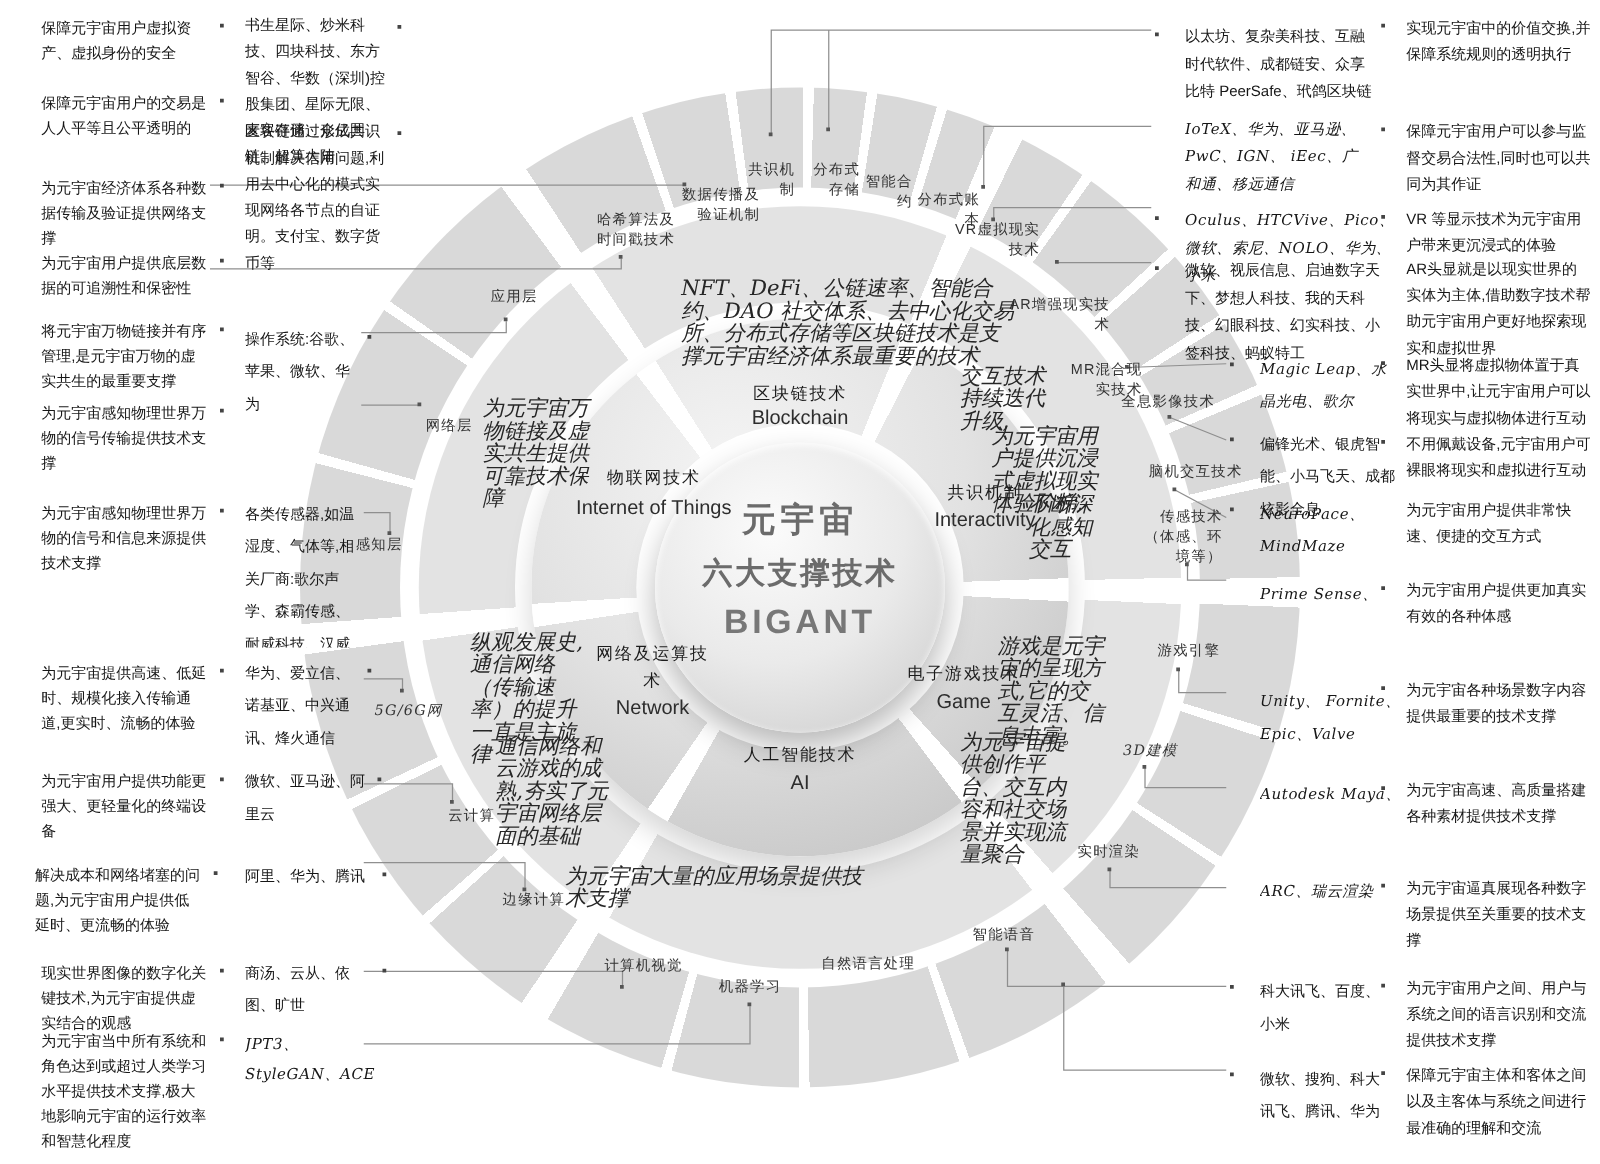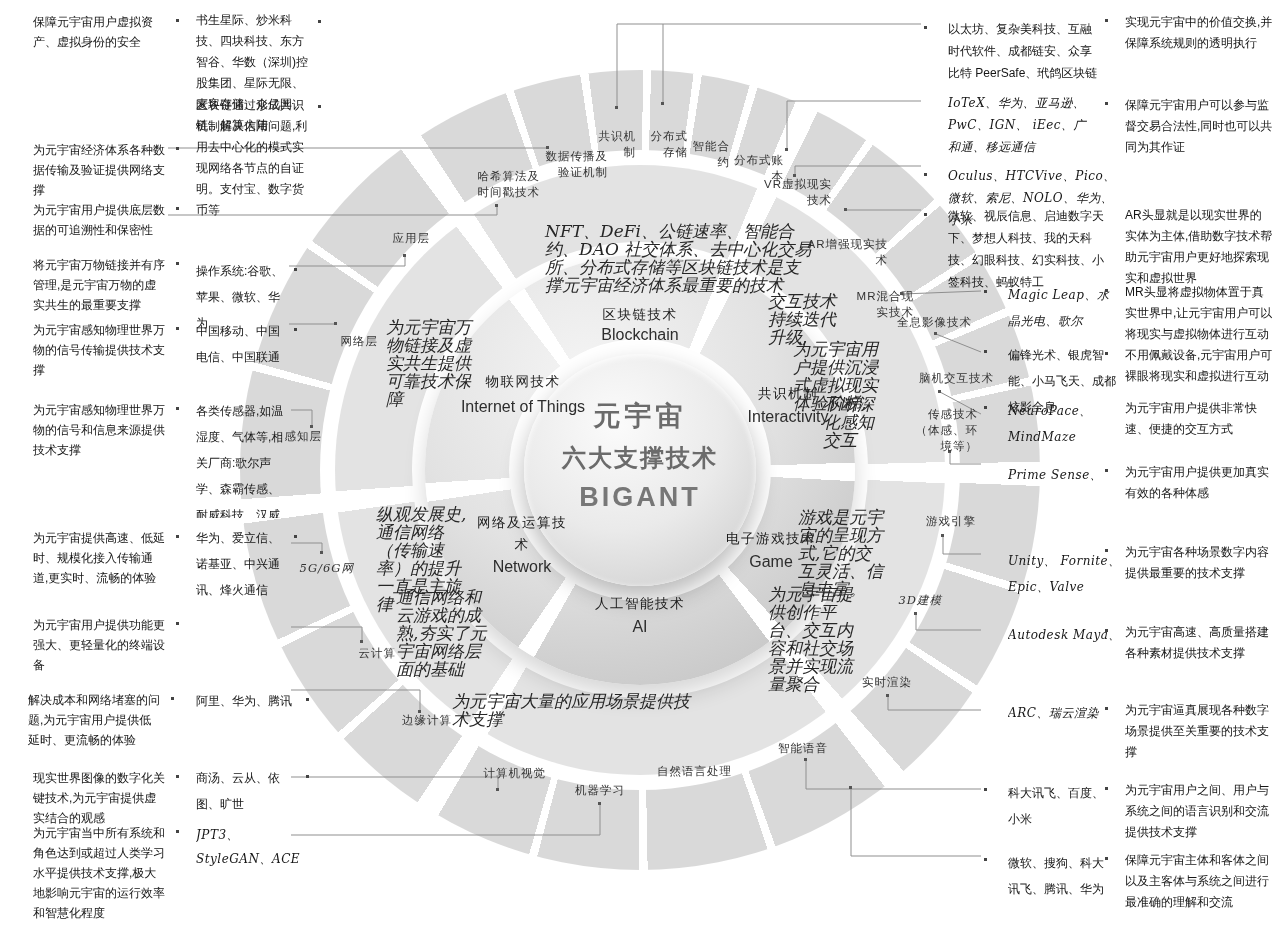--- a/index.html
+++ b/index.html
@@ -138,57 +138,59 @@
       <rect x="948" y="450" width="3" height="3"></rect>
         <rect x="941" y="534" width="3" height="3"></rect>
       <rect x="914" y="612" width="3" height="3"></rect>
         <rect x="886" y="694" width="3" height="3"></rect>
       <rect x="804" y="758" width="3" height="3"></rect>
         <rect x="849" y="786" width="3" height="3"></rect>
     </g>
   </svg>
 
   <div class="ld" style="left:33px;top:12px">保障元宇宙用户虚拟资产、虚拟身份的安全</div>
+  <div class="ld" style="left:33px;top:72px">保障元宇宙用户的交易是人人平等且公平透明的</div>
   <div class="ld" style="left:33px;top:140px">为元宇宙经济体系各种数据传输及验证提供网络支撑</div>
   <div class="ld" style="left:33px;top:200px">为元宇宙用户提供底层数据的可追溯性和保密性</div>
   <div class="ld" style="left:33px;top:255px">将元宇宙万物链接并有序管理,是元宇宙万物的虚实共生的最重要支撑</div>
   <div class="ld" style="left:33px;top:400px">为元宇宙感知物理世界万物的信号和信息来源提供技术支撑</div>
   <div class="ld" style="left:33px;top:320px">为元宇宙感知物理世界万物的信号传输提供技术支撑</div>
   <div class="ld" style="left:33px;top:528px">为元宇宙提供高速、低延时、规模化接入传输通道,更实时、流畅的体验</div>
   <div class="ld" style="left:33px;top:615px">为元宇宙用户提供功能更强大、更轻量化的终端设备</div>
   <div class="ld" style="left:28px;top:690px">解决成本和网络堵塞的问题,为元宇宙用户提供低延时、更流畅的体验</div>
   <div class="ld" style="left:33px;top:768px">现实世界图像的数字化关键技术,为元宇宙提供虚实结合的观感</div>
   <div class="ld" style="left:33px;top:823px">为元宇宙当中所有系统和角色达到或超过人类学习水平提供技术支撑,极大地影响元宇宙的运行效率和智慧化程度</div>
 
   <div class="lc w116" style="left:196px;top:10px">书生星际、炒米科技、四块科技、东方智谷、华数（深圳)控股集团、星际无限、麦客存储、众亿国链、超算大陆</div>
   <div class="lc w116" style="left:196px;top:95px">区块链通过形成共识机制解决信用问题,利用去中心化的模式实现网络各节点的自证明。支付宝、数字货币等</div>
   <div class="lc" style="left:196px;top:258px">操作系统:谷歌、苹果、微软、华为</div>
-  <div class="lc" style="left:196px;top:318px">中国移动、中国电信、中国联通</div>
   <div class="lc clip" style="left:196px;top:398px;max-height:120px">各类传感器,如温湿度、气体等,相关厂商:歌尔声学、森霸传感、耐威科技、汉威科技</div>
   <div class="lc" style="left:196px;top:525px">华为、爱立信、诺基亚、中兴通讯、烽火通信</div>
+  <div class="lc" style="left:196px;top:612px;width:100px">微软、亚马逊、阿里云</div>
   <div class="lc" style="left:196px;top:688px;width:104px">阿里、华为、腾讯</div>
   <div class="lc" style="left:196px;top:765px;width:104px">商汤、云从、依图、旷世</div>
   <div class="lc hand clip" style="left:196px;top:823px;width:112px;max-height:46px;line-height:24px">JPT3、StyleGAN、ACE</div>
 
   <div class="rc" style="left:948px;top:18px">以太坊、复杂美科技、互融时代软件、成都链安、众享比特 PeerSafe、玳鸽区块链</div>
   <div class="rc hand clip" style="left:948px;top:92px;max-height:62px">IoTeX、华为、亚马逊、PwC、IGN、 iEec、广和通、移远通信</div>
   <div class="rc hand" style="left:948px;top:165px;width:168px">Oculus、HTCVive、Pico、微软、索尼、NOLO、华为、小米</div>
   <div class="rc" style="left:948px;top:205px;width:158px">微软、视辰信息、启迪数字天下、梦想人科技、我的天科技、幻眼科技、幻实科技、小签科技、蚂蚁特工</div>
   <div class="rc sp hand" style="left:1008px;top:282px;width:112px">Magic Leap、水晶光电、歌尔</div>
   <div class="rc sp" style="left:1008px;top:342px;width:118px">偏锋光术、银虎智能、小马飞天、成都炫影全息</div>
   <div class="rc sp hand" style="left:1008px;top:398px;width:118px">NeuroPace、 MindMaze</div>
   <div class="rc sp hand clip" style="left:1008px;top:462px;width:100px;max-height:44px">Prime Sense、</div>
   <div class="rc sp hand clip" style="left:1008px;top:548px;width:118px;max-height:58px">Unity、 Fornite、 Epic、Valve</div>
   <div class="rc sp hand clip" style="left:1008px;top:622px;width:118px;max-height:42px">Autodesk Maya、</div>
   <div class="rc hand nowrap" style="left:1008px;top:702px;width:106px">ARC、瑞云渲染</div>
   <div class="rc sp" style="left:1008px;top:780px;width:100px">科大讯飞、百度、小米</div>
   <div class="rc sp" style="left:1008px;top:850px;width:106px">微软、搜狗、科大讯飞、腾讯、华为</div>
 
   <div class="rd" style="left:1125px;top:12px">实现元宇宙中的价值交换,并保障系统规则的透明执行</div>
   <div class="rd" style="left:1125px;top:95px">保障元宇宙用户可以参与监督交易合法性,同时也可以共同为其作证</div>
+  <div class="rd" style="left:1125px;top:165px">VR 等显示技术为元宇宙用户带来更沉浸式的体验</div>
   <div class="rd clip" style="left:1125px;top:205px;max-height:82px">AR头显就是以现实世界的实体为主体,借助数字技术帮助元宇宙用户更好地探索现实和虚拟世界</div>
   <div class="rd" style="left:1125px;top:282px">MR头显将虚拟物体置于真实世界中,让元宇宙用户可以将现实与虚拟物体进行互动</div>
   <div class="rd" style="left:1125px;top:345px">不用佩戴设备,元宇宙用户可裸眼将现实和虚拟进行互动</div>
   <div class="rd clip" style="left:1125px;top:398px;max-height:40px">为元宇宙用户提供非常快速、便捷的交互方式</div>
   <div class="rd" style="left:1125px;top:542px">为元宇宙各种场景数字内容提供最重要的技术支撑</div>
   <div class="rd" style="left:1125px;top:462px">为元宇宙用户提供更加真实有效的各种体感</div>
   <div class="rd" style="left:1125px;top:622px">为元宇宙高速、高质量搭建各种素材提供技术支撑</div>
   <div class="rd" style="left:1125px;top:700px">为元宇宙逼真展现各种数字场景提供至关重要的技术支撑</div>
   <div class="rd" style="left:1125px;top:780px">为元宇宙用户之间、用户与系统之间的语言识别和交流提供技术支撑</div>
   <div class="rd" style="left:1125px;top:850px">保障元宇宙主体和客体之间以及主客体与系统之间进行最准确的理解和交流</div>

